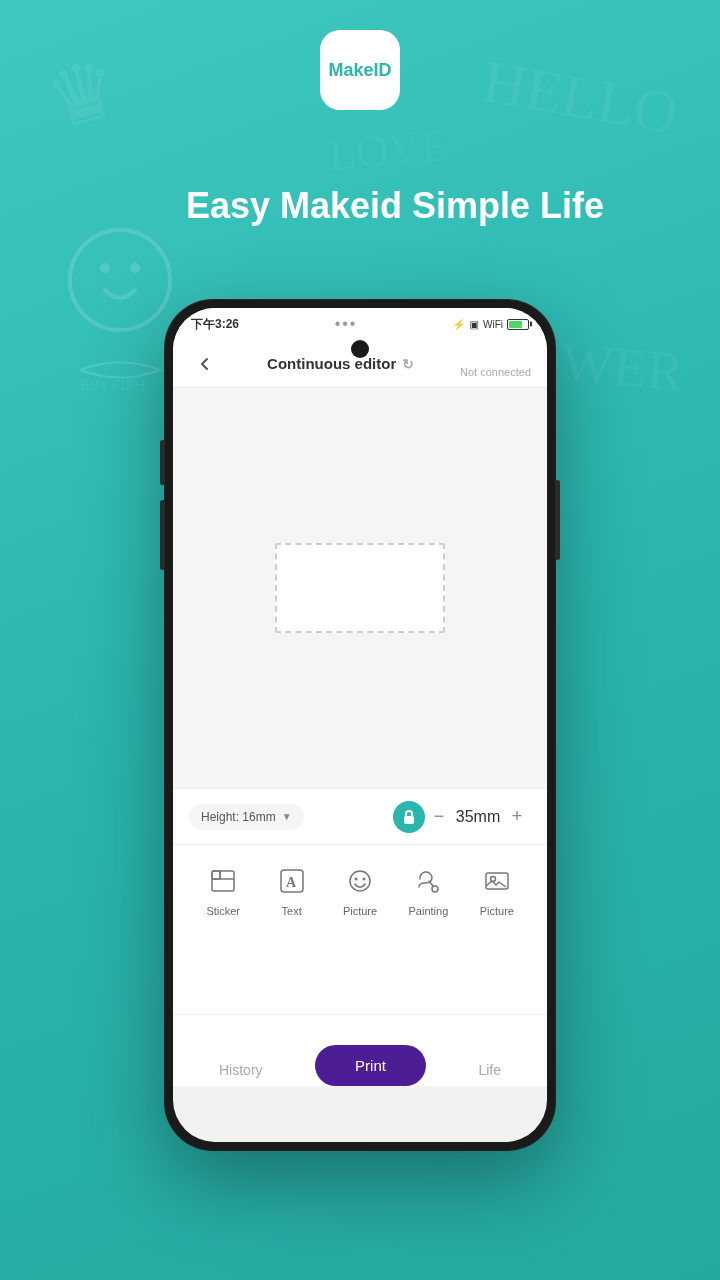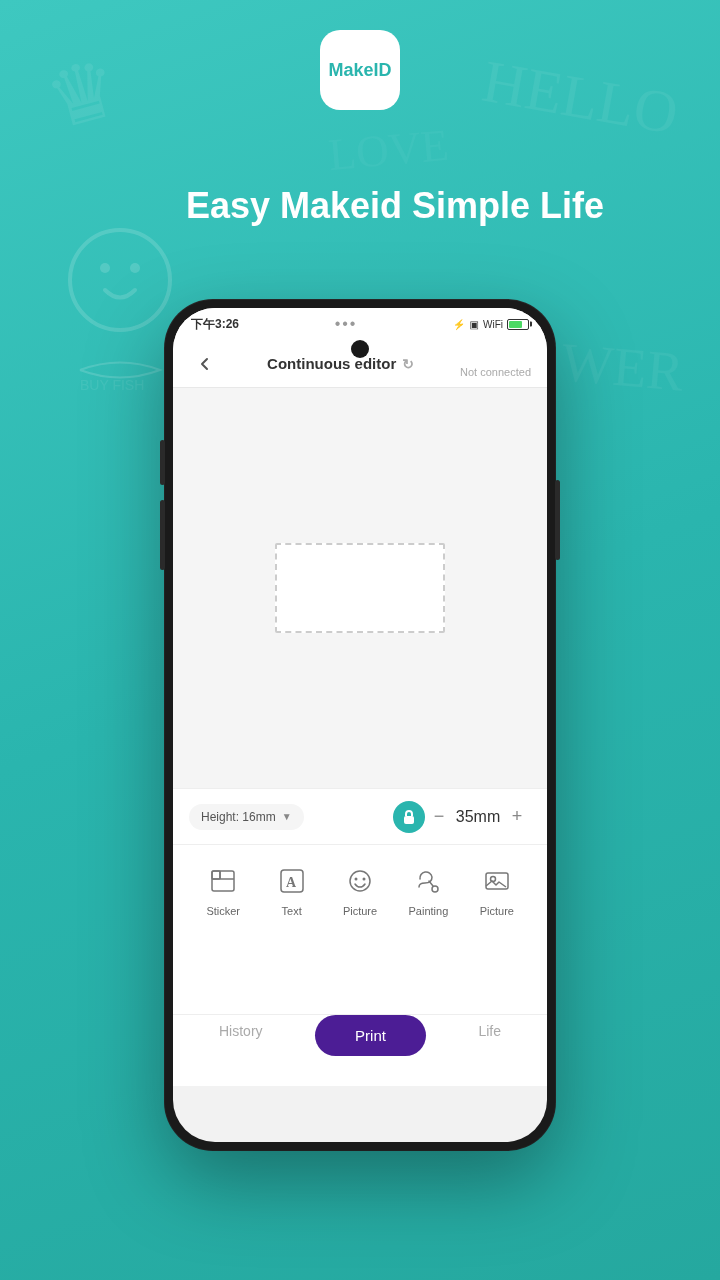--- a/index.html
+++ b/index.html
@@ -309,21 +309,21 @@
       background: white;
       flex: 1;
       min-height: 80px;
     }
 
     
     .bottom-bar {
       background: white;
       height: 72px;
       display: flex;
-      align-items: flex-start;
+      align-items: flex-end;
       justify-content: space-between;
       padding: 0 30px;
       border-top: 1px solid #eee;
     }
 
     .bottom-btn {
       font-size: 14px;
       color: #aaa;
       background: none;
       border: none;

